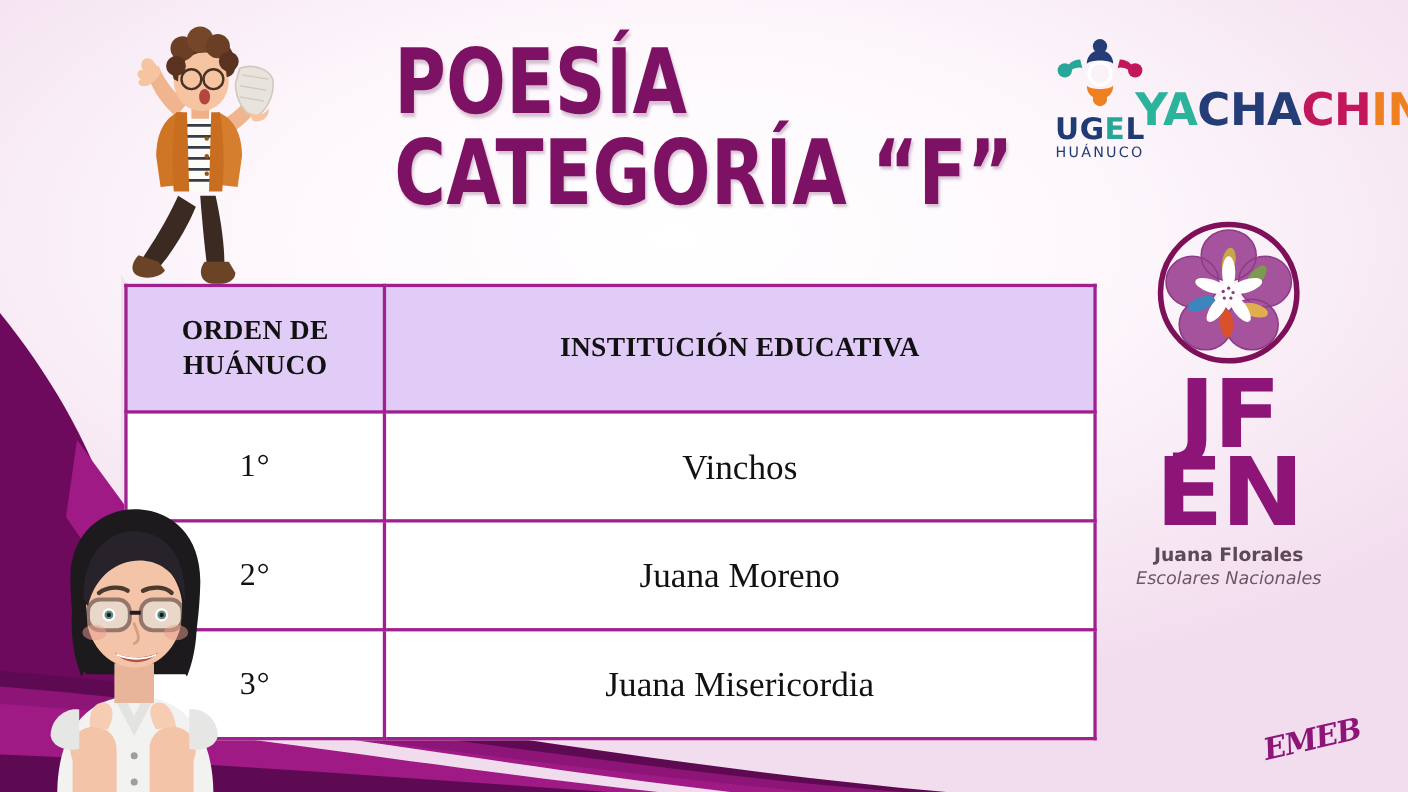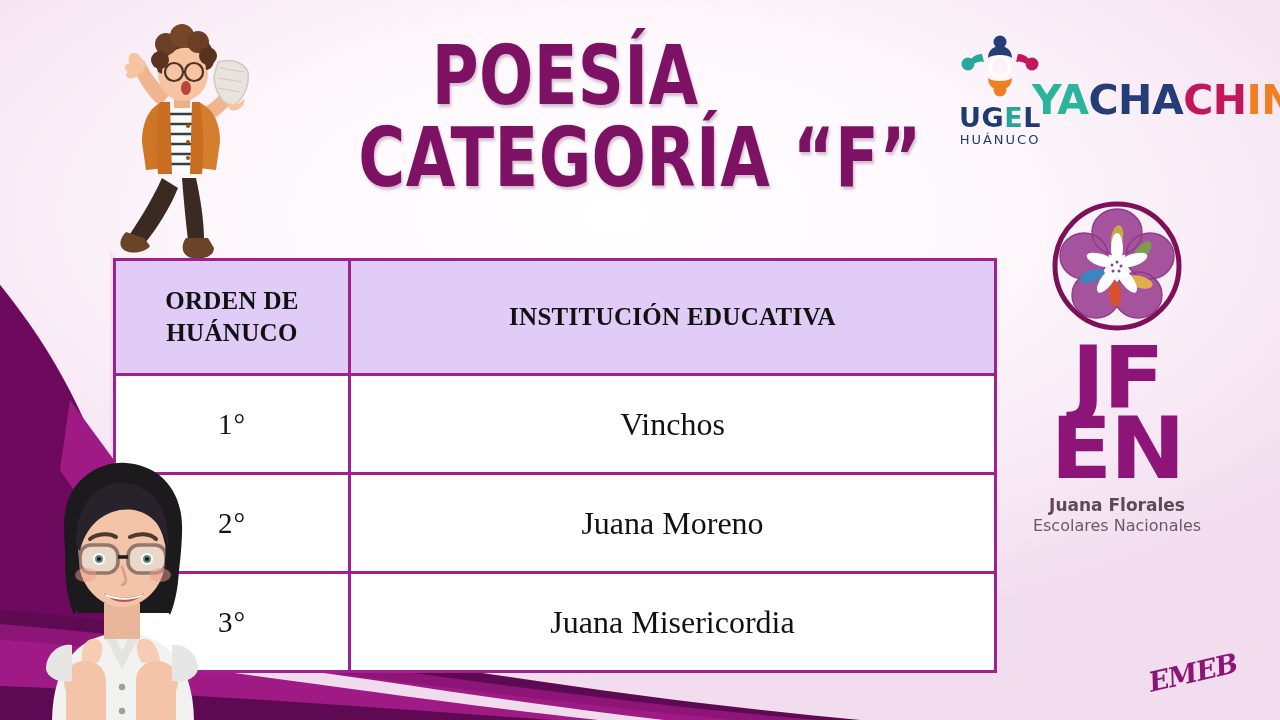--- a/index.html
+++ b/index.html
@@ -24,21 +24,21 @@
   #deco-left      { left: -40px;  top: 250px; width: 420px; height: 480px; }
   #deco-bottom    { left: 0;      bottom: -10px; width: 1000px; height: 140px; }
   #deco-spike     { left: 60px;   top: 400px; width: 220px; height: 200px; }
 
   
   #title-block {
     position: absolute;
     left: 300px;
     top: 36px;
     width: 530px;
-    text-align: center;
+    text-align: left;
     z-index: 6;
   }
   .title-line {
     font-family: "DejaVu Sans", sans-serif;
     font-weight: 700;
     color: #7d1163;
     letter-spacing: 0.5px;
     line-height: 0.98;
     text-shadow: 2px 3px 3px rgba(120,60,110,0.30);
     transform: scaleX(0.78);
@@ -156,20 +156,21 @@
     font-weight: 700;
     font-size: 17px;
     color: #5e4a56;
   }
   #jfen-caption-2 {
     font-family: "DejaVu Sans", sans-serif;
     font-weight: 400;
     font-size: 16px;
     color: #6d5766;
     margin-top: 1px;
+    font-style: italic;
   }
 
   
   #boy-character   { position: absolute; left: 100px; top: 18px;  width: 160px; height: 250px; z-index: 4; }
   #woman-character { position: absolute; left: 8px;  top: 455px;  width: 228px; height: 268px; z-index: 7; }
 
   
   #signature {
     position: absolute;
     right: 42px;

